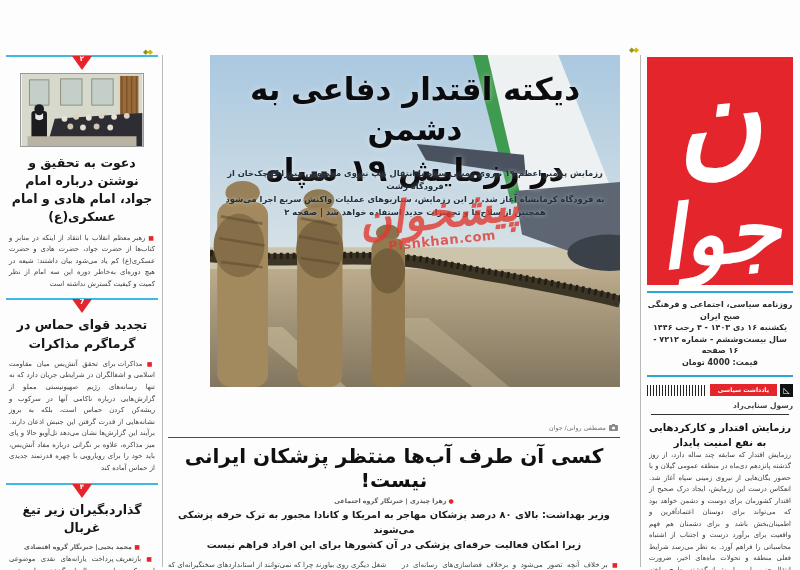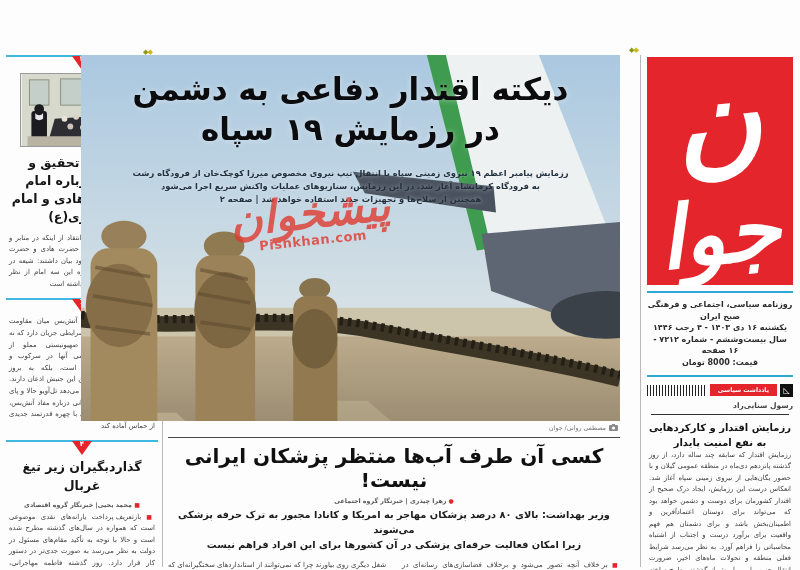--- a/index.html
+++ b/index.html
@@ -24,21 +24,21 @@
   .mini-photo { width:124px; height:74px; margin:0 auto 7px auto; display:block;
                 border:1px solid #9a9a9a; }
   .lc-headline { font-size:12.5px; font-weight:bold; color:#151515; text-align:center;
                  line-height:1.45; margin:2px 2px 6px 2px; }
   .lc-byline { font-size:6.3px; color:#555; text-align:center; margin-bottom:4px; font-weight:bold; }
   .lc-body { font-size:6.9px; color:#3c3c3c; text-align:justify; line-height:1.68;
              margin:0 3px 8px 3px; }
   .bullet { color:#e4252c; font-size:6px; }
   
   .main { position:absolute; left:168px; top:55px; width:452px; }
-  .hero { position:relative; width:539px; height:366px; overflow:hidden; }
+  .hero { position:relative; width:410px; height:366px; overflow:hidden; }
   .hero svg.scene { position:absolute; inset:0; }
   .hero-headline { position:absolute; top:14px; right:0; left:0; text-align:center;
                    font-size:31px; font-weight:bold; color:#0c0c0e; line-height:1.3;
                    text-shadow:0 0 6px rgba(255,255,255,.45); }
   .hero-sub { position:absolute; top:112px; right:10px; left:10px; text-align:center;
               font-size:8.3px; font-weight:bold; color:#22303e; line-height:1.55;
               text-shadow:0 0 4px rgba(255,255,255,.5); }
   .watermark { position:absolute; top:138px; left:150px; width:160px; text-align:center;
                transform:rotate(-6deg); opacity:.8; pointer-events:none; }
   .watermark .wm-fa { font-size:44px; font-weight:bold; color:#e03a30; line-height:.9;
@@ -113,20 +113,21 @@
     </svg>
 
     <div class="lc-headline">دعوت به تحقیق و نوشتن درباره امام جواد، امام هادی و امام عسکری(ع)</div>
     <div class="lc-body"><span class="bullet">■ </span><span>رهبر معظم انقلاب با انتقاد از اینکه در منابر و کتاب‌ها از حضرت جواد، حضرت هادی و حضرت عسکری(ع) کم یاد می‌شود بیان داشتند: شیعه در هیچ دوره‌ای به‌خاطر دوره این سه امام از نظر کمیت و کیفیت گسترش نداشته است</span></div>
 
     <div class="sep">
       <div class="tri">
         <span>7</span>
       </div>
     </div>
+    <div class="lc-headline">تجدید قوای حماس در گرماگرم مذاکرات</div>
     <div class="lc-body"><span class="bullet">■ </span><span>مذاکرات برای تحقق آتش‌بس میان مقاومت اسلامی و اشغالگران در شرایطی جریان دارد که نه تنها رسانه‌های رژیم صهیونیستی مملو از گزارش‌هایی درباره ناکامی آنها در سرکوب و ریشه‌کن کردن حماس است، بلکه به بروز نشانه‌هایی از قدرت گرفتن این جنبش اذعان دارند. برآیند این گزارش‌ها نشان می‌دهد تل‌آویو حالا و پای میز مذاکره، علاوه بر نگرانی درباره مفاد آتش‌بس، باید خود را برای رویارویی با چهره قدرتمند جدیدی از حماس آماده کند</span></div>
 
     <div class="sep">
       <div class="tri">
         <span>۴</span>
       </div>
     </div>
     <div class="lc-headline">گذارد‌بگیران زیر تیغ غربال</div>
     <div class="lc-byline"><span class="bullet">■</span> <span>محمد یحیی| خبرنگار گروه اقتصادی</span></div>
     <div class="lc-body"><span class="bullet">■ </span><span>بازتعریف پرداخت یارانه‌های نقدی موضوعی است که همواره در سال‌های گذشته مطرح شده است و حالا با توجه به تأکید مقام‌های مسئول در دولت به نظر می‌رسد به صورت جدی‌تر در دستور کار قرار دارد. روز گذشته فاطمه مهاجرانی، سخنگوی دولت اعلام کرد: شش شاخص تعریف شده است تا بر مبنای آن دهک‌بندی‌ها بازتنظیم شود و کسانی که از درآمدهای بالاتری برخوردار هستند از دریافت یارانه حذف شوند تا دولت بتواند کمک بیشتری به آسیب‌پذیرترین بخش جامعه ارائه کند</span></div>
@@ -223,21 +224,21 @@
           <text x="74" y="206" font-size="86" text-anchor="middle" font-style="italic" transform="rotate(-6 74 190)">جوا</text>
         </g>
       </svg>
     </div>
 
     <div class="blue-line"></div>
     <div class="mast-info">
       <div>روزنامه سیاسی، اجتماعی و فرهنگی صبح ایران</div>
       <div>یکشنبه ۱۶ دی ۱۴۰۳ - ۴ رجب ۱۴۴۶</div>
       <div>سال بیست‌وششم - شماره ۷۲۱۲ - ۱۶ صفحه</div>
-      <div>قیمت: 8000 تومان</div>
+      <div>قیمت: 4000 تومان</div>
     </div>
     <div class="blue-line"></div>
 
     <div class="tag-row">
       <span class="app-icon">◺</span>
       <span class="tag">یادداشت سیاسی</span>
       <span class="barcode"></span>
     </div>
     <div class="rc-author">رسول سنایی‌راد</div>
     <div class="rc-hairline"></div>

